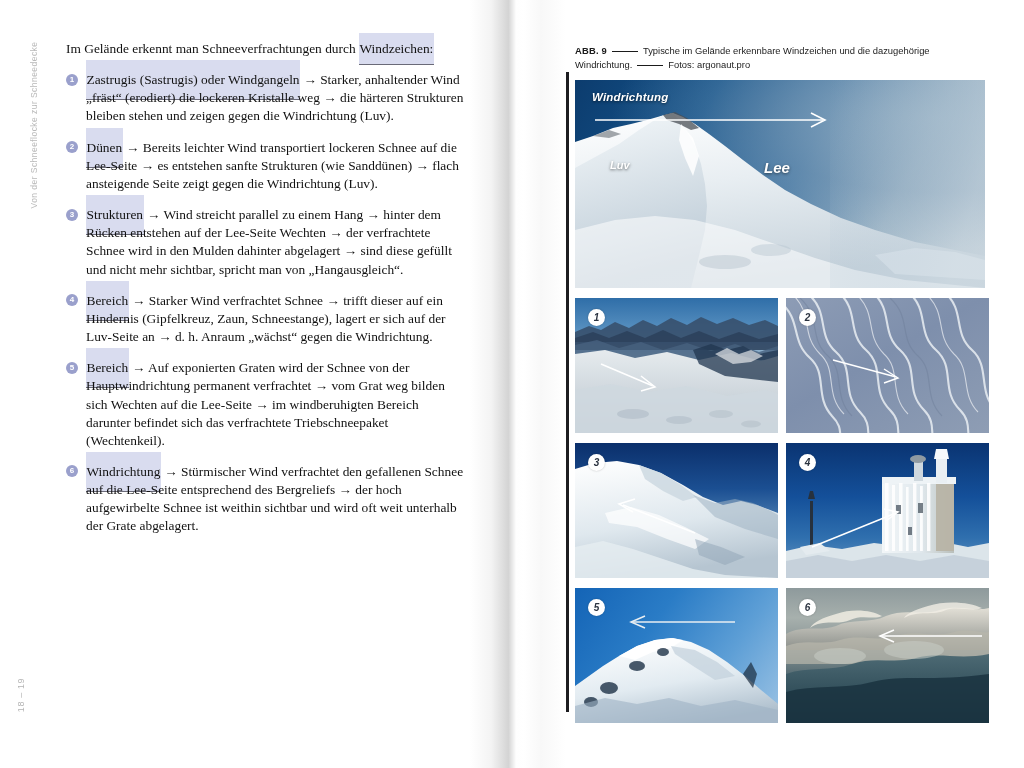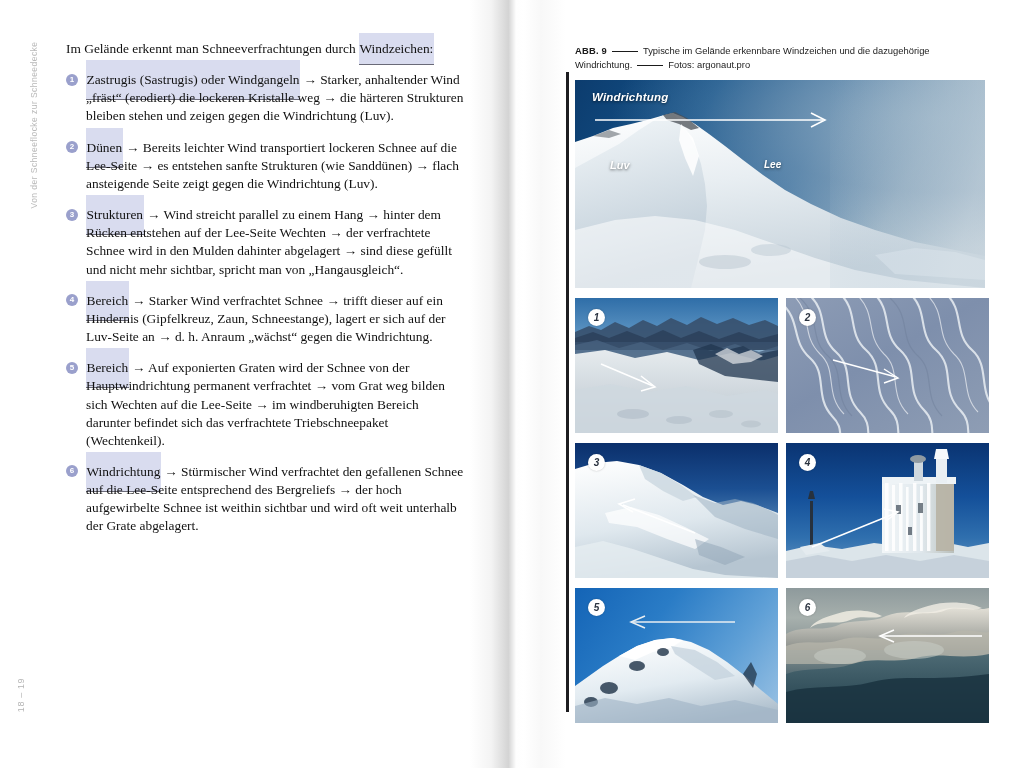--- a/index.html
+++ b/index.html
@@ -89,21 +89,21 @@
     width:17px;height:17px;border-radius:50%;
     background:#ffffff;color:#2b3340;
     font-family:"Liberation Sans",sans-serif;
     font-size:10px;line-height:17px;text-align:center;font-weight:700;
     box-shadow:0 0 2px rgba(0,0,0,.25);
   }
   .ov{position:absolute;z-index:5;color:#fff;font-family:"Liberation Sans",sans-serif;
       text-shadow:0 1px 3px rgba(0,0,0,.55);}
   .ov-title{left:17px;top:11px;font-size:11.5px;font-weight:700;letter-spacing:.2px;}
   .ov-luv{left:19px;top:79px;font-size:11px;font-weight:700;margin-left:16px;}
-  .ov-lee{left:189px;top:79px;font-size:10px;font-weight:700;}
+  .ov-lee{left:189px;top:79px;font-size:15px;font-weight:700;}
   .sv{position:absolute;left:0;top:0;width:100%;height:100%;z-index:4;}
 
   
   .hero-sky{position:absolute;inset:0;
     background:
       radial-gradient(120% 95% at 88% 18%, rgba(150,176,196,.85) 0%, rgba(120,152,180,.45) 38%, rgba(60,96,138,0) 66%),
       linear-gradient(118deg,#0c3c6e 0%,#15548b 28%,#4d7ea8 52%,#9fb6c6 74%,#c3cfd8 100%);}
 
   
   .t1-sky{position:absolute;inset:0;background:linear-gradient(to bottom,#2f6ea8 0%,#5b93c2 26%,#9db9cf 44%,#cdd8e0 58%,#dfe5ea 100%);}

